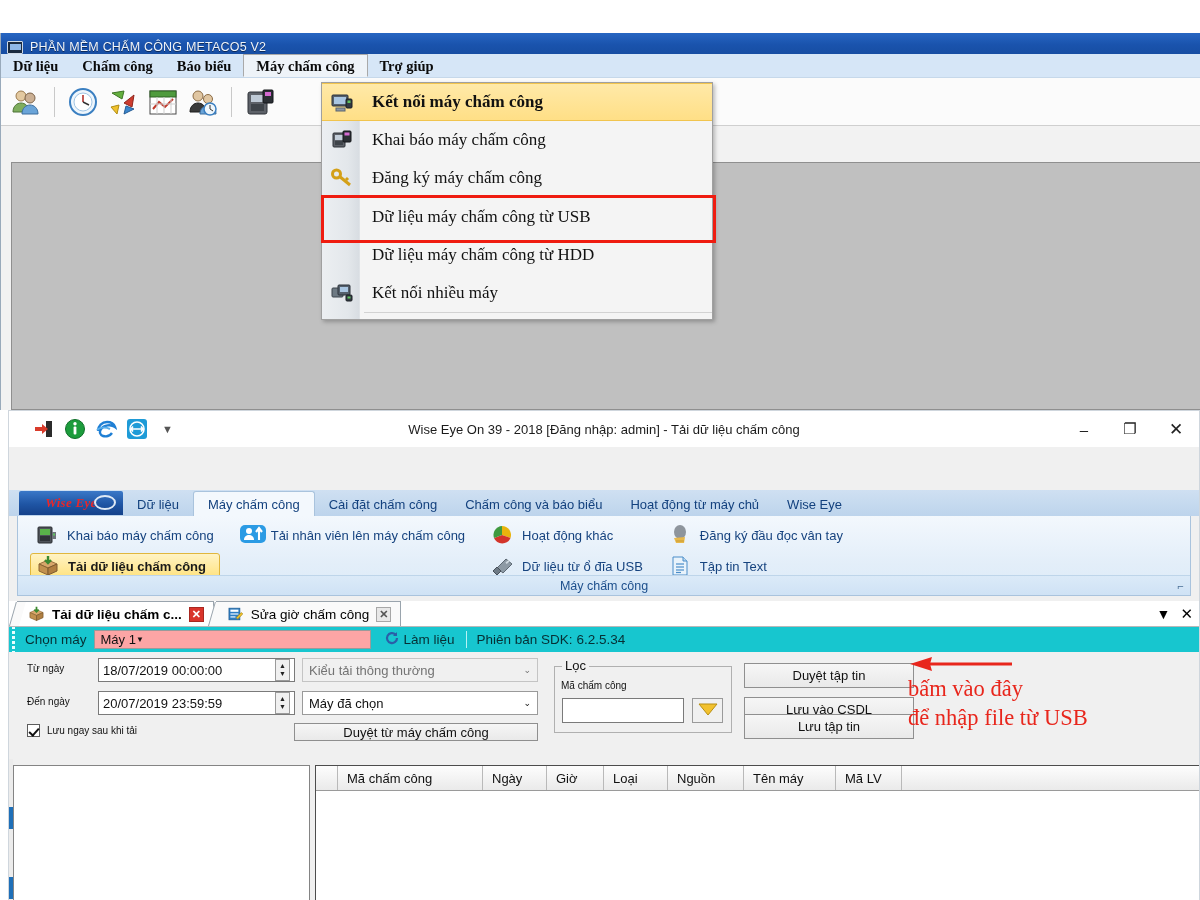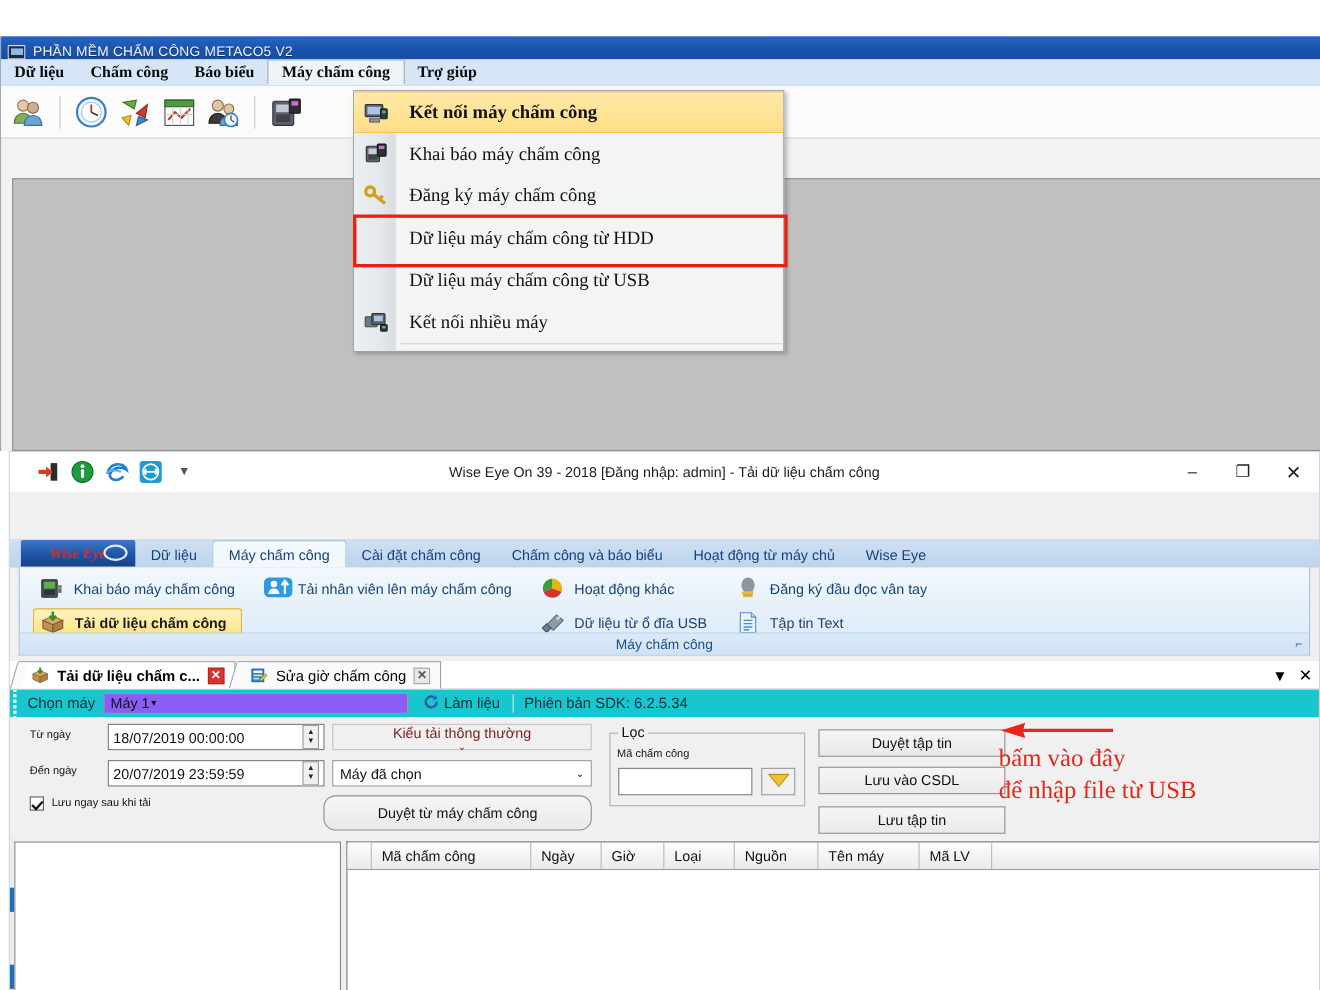--- a/index.html
+++ b/index.html
@@ -181,21 +181,21 @@
   
   .teal-bar{
     height:25px; background:#17c6cf; display:flex; align-items:center;
     font-size:13.5px; color:#08343a;
   }
   .grip{ width:9px;height:17px;display:flex;flex-wrap:wrap;align-content:center;gap:2px;
     padding-left:3px; }
   .grip i{ width:3px;height:3px;background:#e9feff;display:block;}
   .teal-label{ background:#17c6cf; padding:0 7px; font-size:13.5px; color:#062f34;}
   .teal-combo{
-    width:277px;height:19px;background:#8b5cf6;border:1px solid #9a9a9a;
+    width:277px;height:19px;background:#fca5a5;border:1px solid #9a9a9a;
     display:flex;align-items:center;padding:0 4px 0 6px;
     font-size:13px;color:#111;margin-right:6px;
   }
   .teal-btn{ display:flex;align-items:center;gap:5px;padding:0 8px;font-size:13.5px;color:#062f34;}
   .teal-div{ width:1px;height:17px;background:#b6f2f5;margin:0 3px;}
 
   
   .form-area{ position:relative; height:106px; background:#f0f0f0; }
   .lbl{ font-size:10px;color:#111; }
   .txtbox{
@@ -204,21 +204,21 @@
   }
   .spin{
     width:15px; height:22px; margin-left:auto; background:#f0f0f0; border:1px solid #9a9a9a;
     display:flex;flex-direction:column;align-items:center;justify-content:center;
     font-size:7px;line-height:8px;color:#222;
   }
   .combo{
     height:24px;border:1px solid #9a9a9a;background:#fff;display:flex;align-items:center;
     justify-content:space-between;padding:0 6px;font-size:13px;color:#111;
   }
-  .combo.disabled{ background:#f0f0f0; color:#7f1d1d; border-color:#c4c4c4;flex-direction:column; }
+  .combo.disabled{ background:#f0f0f0; color:#737373; border-color:#c4c4c4; }
   .btn{
     border:1px solid #8f8f8f; background:linear-gradient(180deg,#f6f6f6 0%,#e9e9e9 100%);
     display:flex;align-items:center;justify-content:center;font-size:13px;color:#111;
   }
   .chk{ width:13px;height:13px;border:1px solid #5c5c5c;background:#fff;display:inline-block;
     position:relative; vertical-align:-2px;}
   .chk:after{content:"";position:absolute;left:3px;top:1px;width:4px;height:8px;
     border:solid #111;border-width:0 2px 2px 0;transform:rotate(42deg);}
   .group-box{
     position:absolute; border:1px solid #b0b0b0; background:transparent;
@@ -377,25 +377,25 @@
         <path d="M8 8 L19 17" stroke="#d4a017" stroke-width="3" fill="none"></path>
         <path d="M15 12 L17 10" stroke="#d4a017" stroke-width="3"></path>
       </svg>
     </span>
     <span>Đăng ký máy chấm công</span>
   </div>
 
   <div class="dd-sep"></div>
 
   <div class="dd-item">
+    <span>Dữ liệu máy chấm công từ USB</span>
+  </div>
+
+  <div class="dd-item">
     <span>Dữ liệu máy chấm công từ HDD</span>
-  </div>
-
-  <div class="dd-item">
-    <span>Dữ liệu máy chấm công từ USB</span>
   </div>
 
   <div class="dd-item">
     <span class="dd-ico">
       <svg width="22" height="20" viewBox="0 0 22 20">
         <rect x="1" y="5" width="11" height="9" rx="1" fill="#6d7983" stroke="#3c454d"></rect>
         <rect x="7" y="2" width="12" height="10" rx="1" fill="#55606d" stroke="#2c333b"></rect>
         <rect x="9" y="4" width="8" height="5" fill="#a9c6e2"></rect>
         <rect x="15" y="12" width="6" height="6" rx="1" fill="#333a42" stroke="#1a1f24"></rect>
         <rect x="16.5" y="13.5" width="3" height="2" fill="#5ec45e"></rect>
@@ -651,21 +651,21 @@
     <div class="combo disabled" style="position:absolute;left:293px;top:6px;width:236px;">
       <span>Kiểu tải thông thường</span>
       <span style="font-size:9px;">⌄</span>
     </div>
 
     <div class="combo" style="position:absolute;left:293px;top:39px;width:236px;">
       <span>Máy đã chọn</span>
       <span style="font-size:9px;">⌄</span>
     </div>
 
-    <div class="btn" style="position:absolute;left:285px;top:71px;width:244px;height:32px;border-radius:11px;">
+    <div class="btn" style="position:absolute;left:285px;top:71px;width:244px;height:18px;">
       <span>Duyệt từ máy chấm công</span>
     </div>
 
     <div class="group-box" style="left:545px;top:14px;width:178px;height:67px;">
       <span class="group-title">Lọc</span>
     </div>
     <span class="lbl" style="position:absolute;left:552px;top:28px;">Mã chấm công</span>
     <div class="txtbox" style="position:absolute;left:553px;top:46px;width:122px;height:25px;">
       <span></span>
     </div>
@@ -676,21 +676,21 @@
         </svg>
       </span>
     </div>
 
     <div class="btn" style="position:absolute;left:735px;top:11px;width:170px;height:25px;">
       <span>Duyệt tập tin</span>
     </div>
     <div class="btn" style="position:absolute;left:735px;top:45px;width:170px;height:25px;">
       <span>Lưu vào CSDL</span>
     </div>
-    <div class="btn" style="position:absolute;left:735px;top:81px;width:170px;height:25px;">
+    <div class="btn" style="position:absolute;left:735px;top:62px;width:170px;height:25px;">
       <span>Lưu tập tin</span>
     </div>
   </div>
 
   <div class="bottom-area">
     <div class="sidebar-sliver">
       <div class="sliver-thumb" style="top:48px;height:22px;"></div>
       <div class="sliver-thumb" style="top:118px;height:22px;"></div>
     </div>
 

